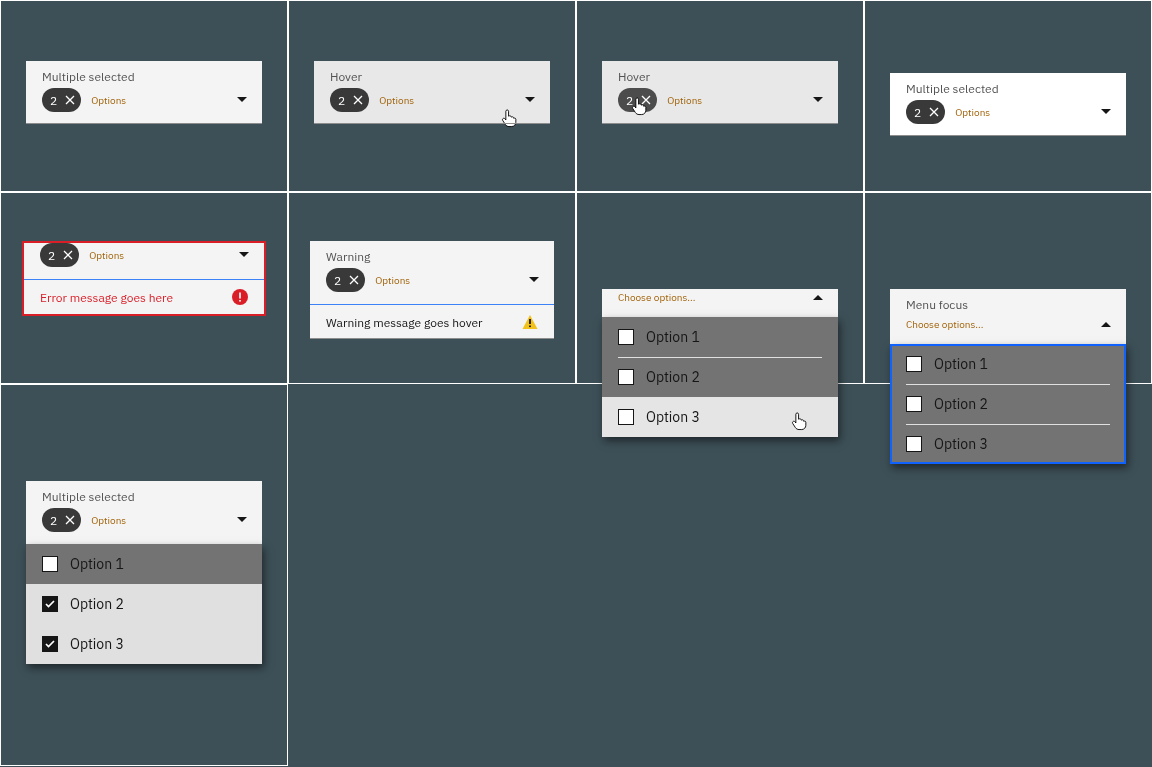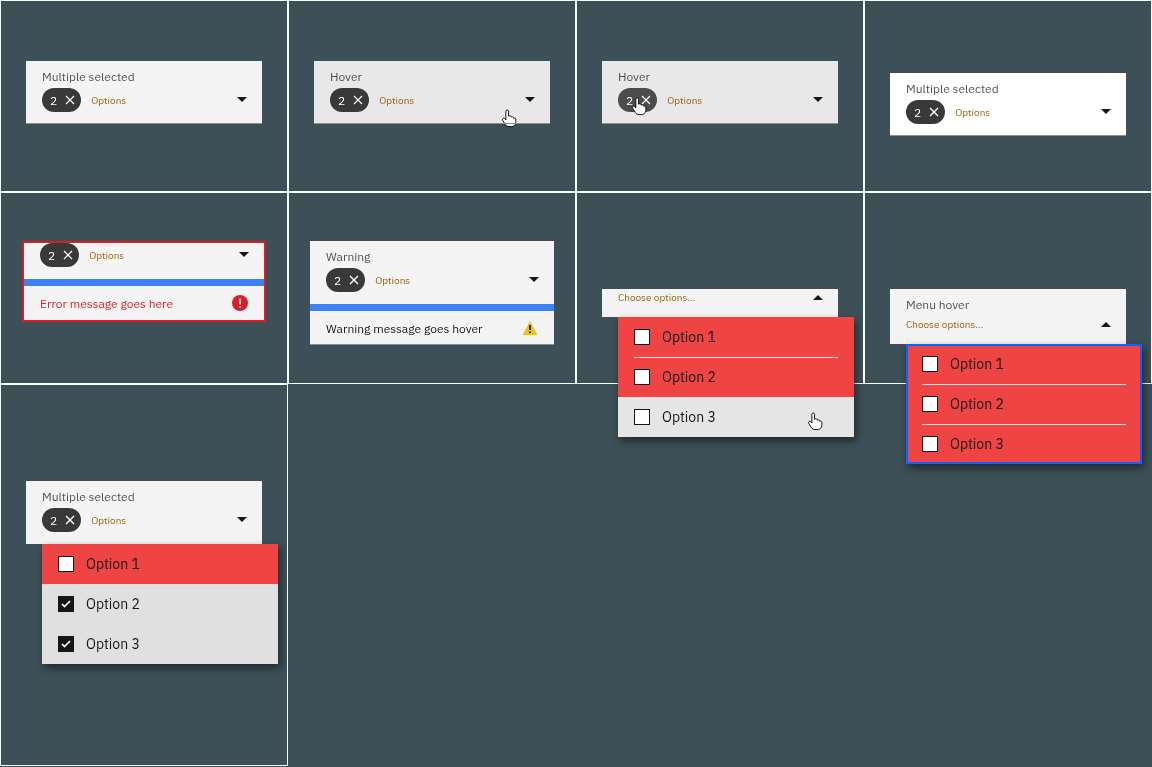--- a/index.html
+++ b/index.html
@@ -97,33 +97,33 @@
     background: #8d8d8d;
   }
 
   
   .ms-helper {
     font-size: 12px;
     padding: 9px 16px 9px 16px;
     display: flex;
     align-items: center;
     justify-content: space-between;
-    border-top: 7px solid #3b82f6;
+    border-top: 1px solid #3b82f6;
   }
   .ms-helper.error { color: #da1e28; }
   .ms-helper.warning { color: #161616; }
   .status-icon { width: 16px; height: 16px; }
 
   
   .menu {
     position: absolute;
     top: 100%;
-    left: 16px;
+    left: 0;
     width: 100%;
-    background: #ef4444;
+    background: #737373;
     box-shadow: 2px 4px 8px rgba(0,0,0,0.5);
     text-align: center;
   }
   .menu.focus-ring { outline: 2px solid #0f62fe; outline-offset: -2px; }
   .menu-item {
     display: flex;
     align-items: center;
     padding: 11px 16px;
     font-size: 14px;
     cursor: pointer;
@@ -356,21 +356,21 @@
                 <path d="M8 2c.8 0 1.5.7 1.5 1.5V9l1-.4c.8-.3 1.6.2 1.8 1l.1.4 1-.3c.8-.2 1.6.3 1.7 1.1l.1.5.9-.2c.8-.1 1.5.5 1.5 1.3v3.4c0 2.6-2 4.7-4.6 4.7h-3c-1.6 0-3.1-.8-4-2.2l-3-4.6c-.5-.8-.2-1.8.6-2.2.7-.4 1.6-.2 2 .5l.9 1.2V3.5C6.5 2.7 7.2 2 8 2z" fill="#fff" stroke="#000" stroke-width="1"></path>
               </svg>
           </span>
         </div>
       </div>
     </div>
   </div>
 
   <div class="cell tall">
     <div class="ms" style="position:relative;">
-      <span class="ms-label">Menu hover</span>
+      <span class="ms-label">Menu focus</span>
       <div class="ms-field">
         <span class="ms-text">Choose options...</span>
         <span class="chevron up">
           <svg width="12" height="8" viewBox="0 0 12 8">
               <path d="M1 1 L6 6 L11 1 Z"></path>
             </svg>
         </span>
       </div>
       <div class="menu focus-ring">
         <div class="menu-item">

